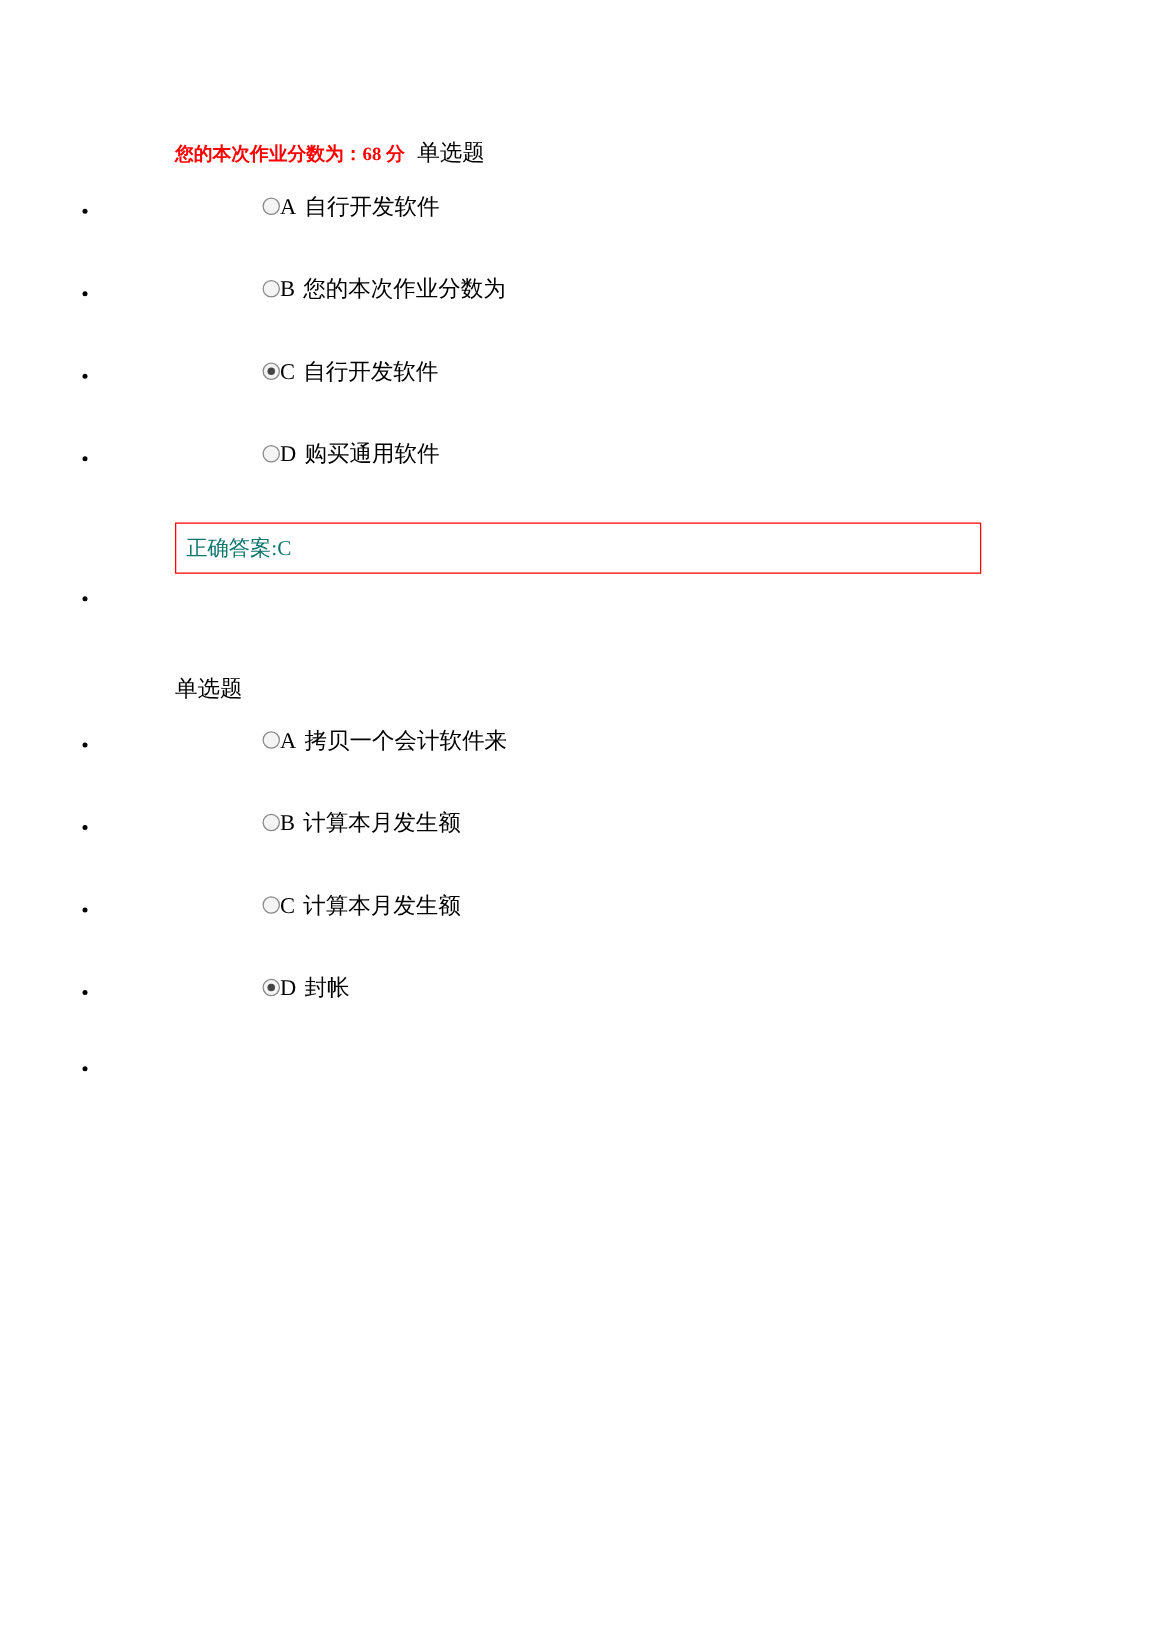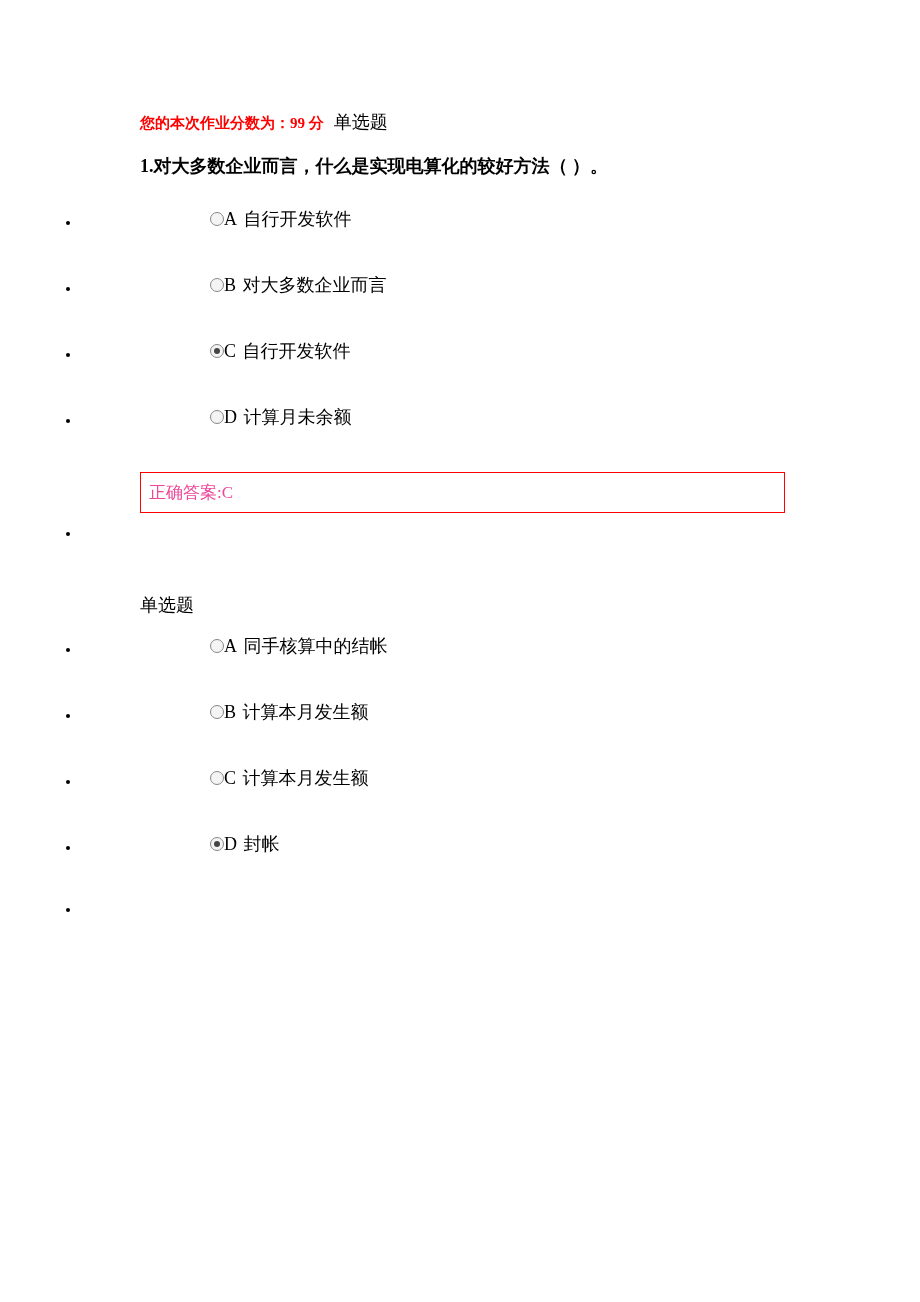--- a/index.html
+++ b/index.html
@@ -73,87 +73,84 @@
       left: 3px;
     }
     .opt-letter { margin-right: 2px; }
     .answer-box {
       border: 1px solid #ff0000;
       padding: 8px 8px;
       margin-top: 10px;
       margin-bottom: 10px;
       width: 645px;
     }
-    .answer-text { color: #ec4899; font-size: 17px; text-align: right; }
+    .answer-text { color: #0f766e; font-size: 17px; text-align: right; }
     ul.spacer {
       list-style: disc;
       margin-left: -60px;
       padding-left: 0;
     }
     ul.spacer li {
       padding-left: 130px;
       height: 30px;
     }
     ul.spacer li::marker { font-size: 12px; }
     .qblock { margin-bottom: 20px; }
   </style>
 </head>
 <body>
 
 <div class="content">
 
   <div class="qblock">
     <div class="score-line">
-      <span class="score-red">您的本次作业分数为：99 分</span>
+      <span class="score-red">您的本次作业分数为：68 分</span>
       <span class="qtype">单选题</span>
-    </div>
-    <div class="question-text">
-      <span>1.</span><span>对大多数企业而言，什么是实现电算化的较好方法（ ）。</span>
     </div>
     <ul class="opts">
       <li>
         <div class="opt-row">
           <span class="radio-glyph"></span>
           <span><span class="opt-letter">A</span> <span>自行开发软件</span></span>
         </div>
       </li>
       <li>
         <div class="opt-row">
           <span class="radio-glyph"></span>
-          <span><span class="opt-letter">B</span> <span>对大多数企业而言</span></span>
+          <span><span class="opt-letter">B</span> <span>您的本次作业分数为</span></span>
         </div>
       </li>
       <li>
         <div class="opt-row">
           <span class="radio-glyph selected"></span>
           <span><span class="opt-letter">C</span> <span>自行开发软件</span></span>
         </div>
       </li>
       <li>
         <div class="opt-row">
           <span class="radio-glyph"></span>
-          <span><span class="opt-letter">D</span> <span>计算月未余额</span></span>
+          <span><span class="opt-letter">D</span> <span>购买通用软件</span></span>
         </div>
       </li>
     </ul>
     <div class="answer-box">
       <span class="answer-text">正确答案:C</span>
     </div>
     <ul class="spacer">
         <li></li>
       </ul>
   </div>
 
   <div class="qblock">
     <div class="qtype-standalone">单选题</div>
     <ul class="opts">
       <li>
         <div class="opt-row">
           <span class="radio-glyph"></span>
-          <span><span class="opt-letter">A</span> <span>同手核算中的结帐</span></span>
+          <span><span class="opt-letter">A</span> <span>拷贝一个会计软件来</span></span>
         </div>
       </li>
       <li>
         <div class="opt-row">
           <span class="radio-glyph"></span>
           <span><span class="opt-letter">B</span> <span>计算本月发生额</span></span>
         </div>
       </li>
       <li>
         <div class="opt-row">

